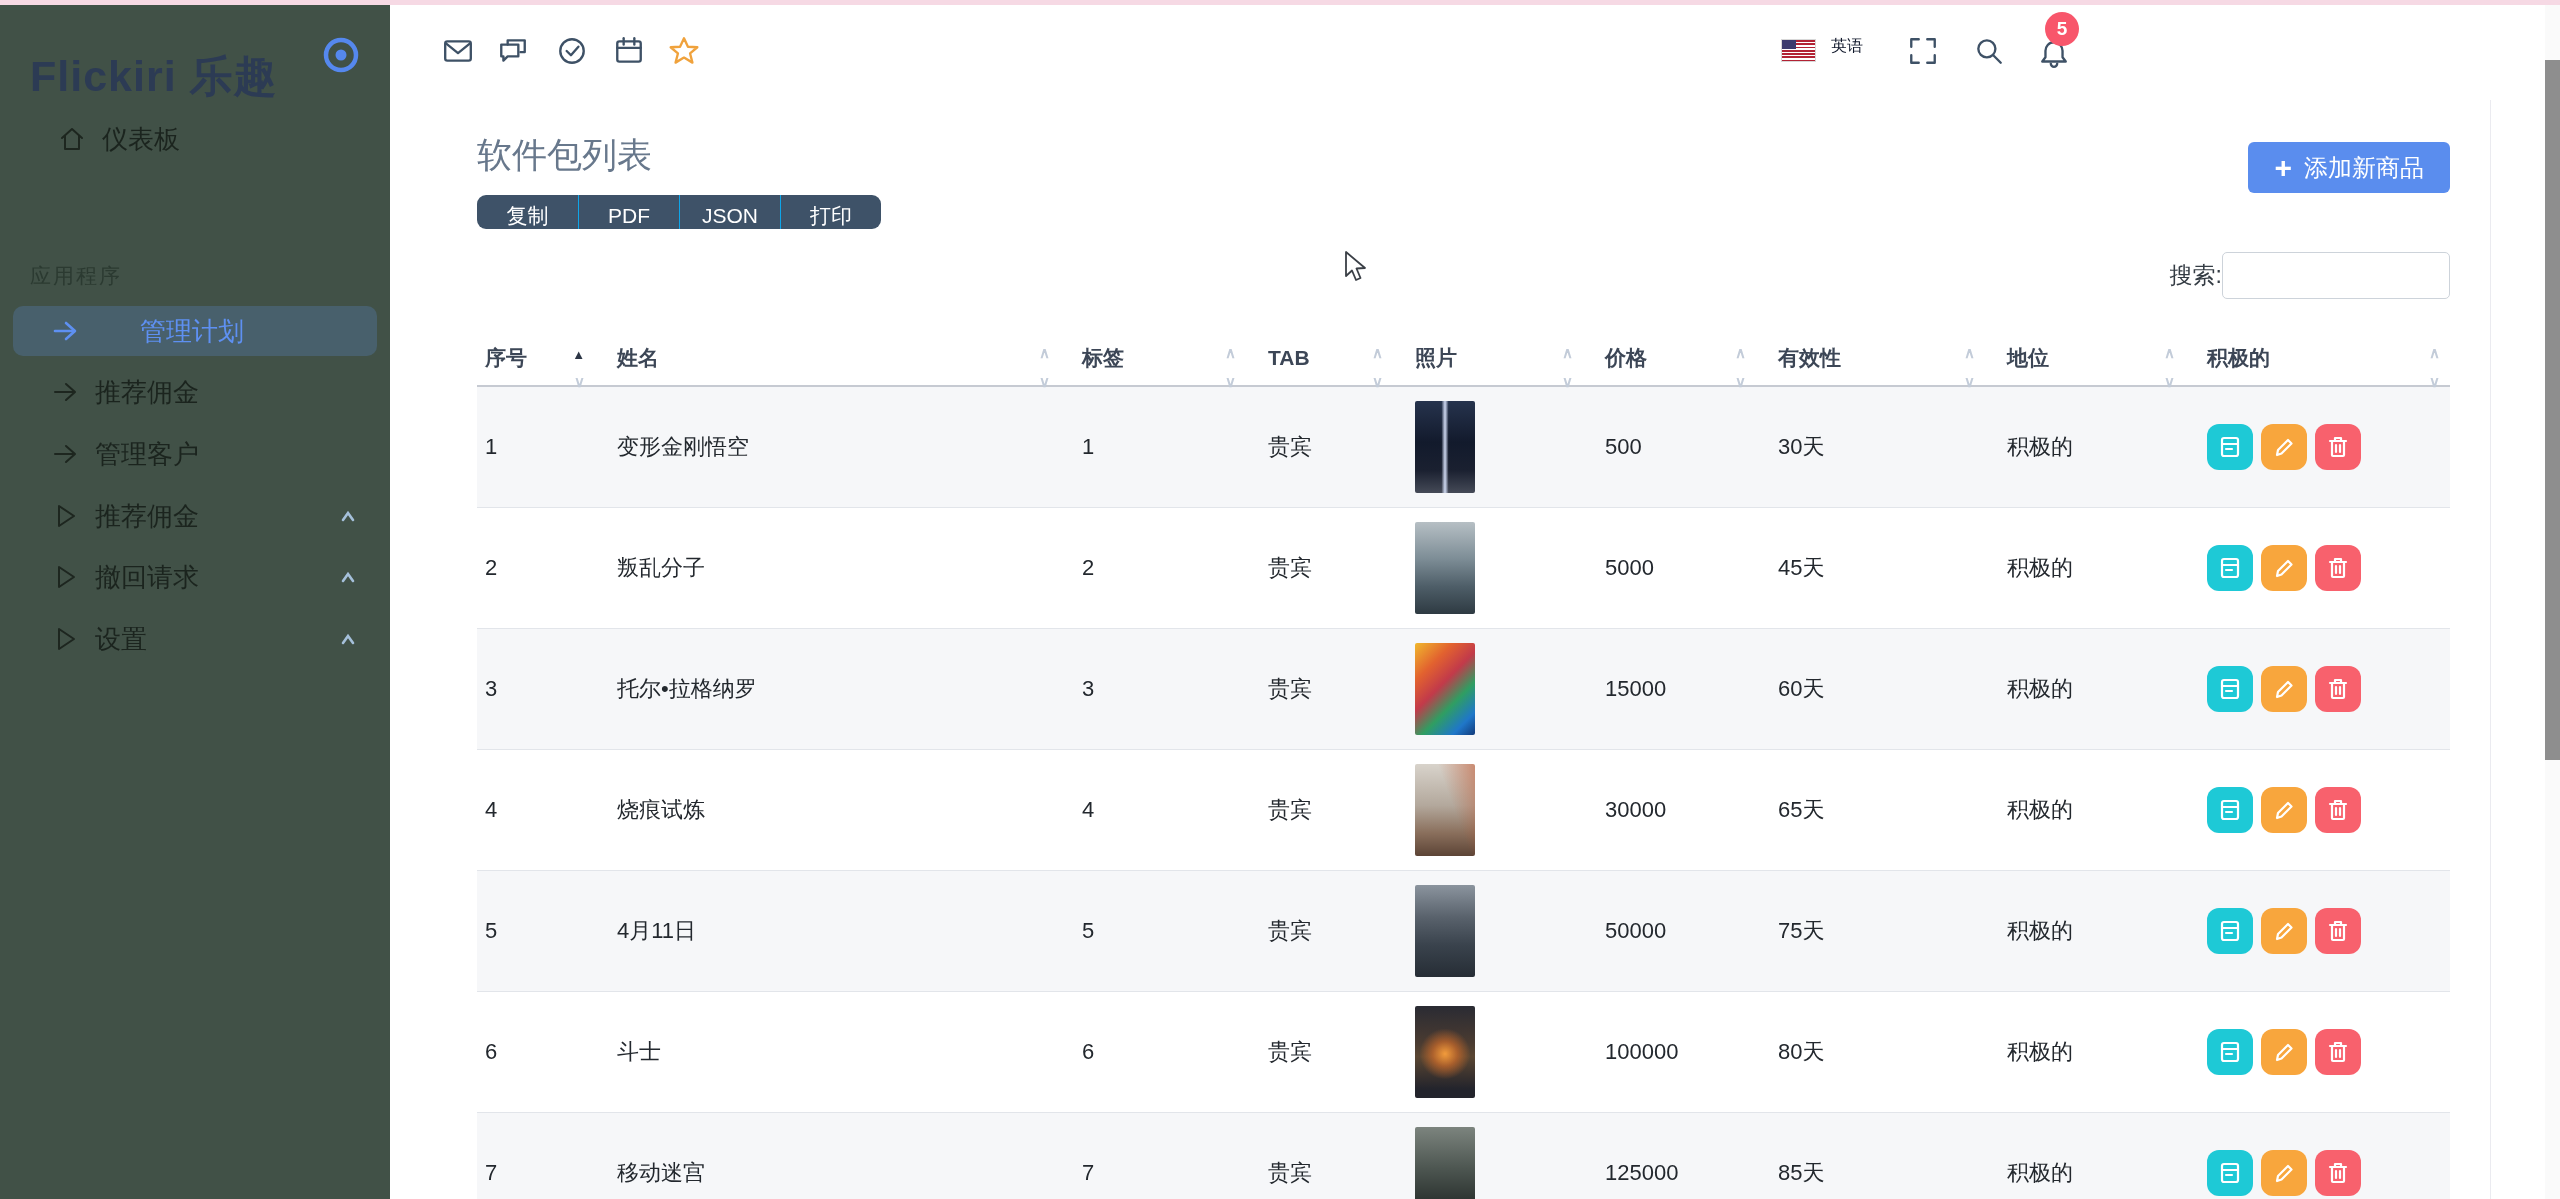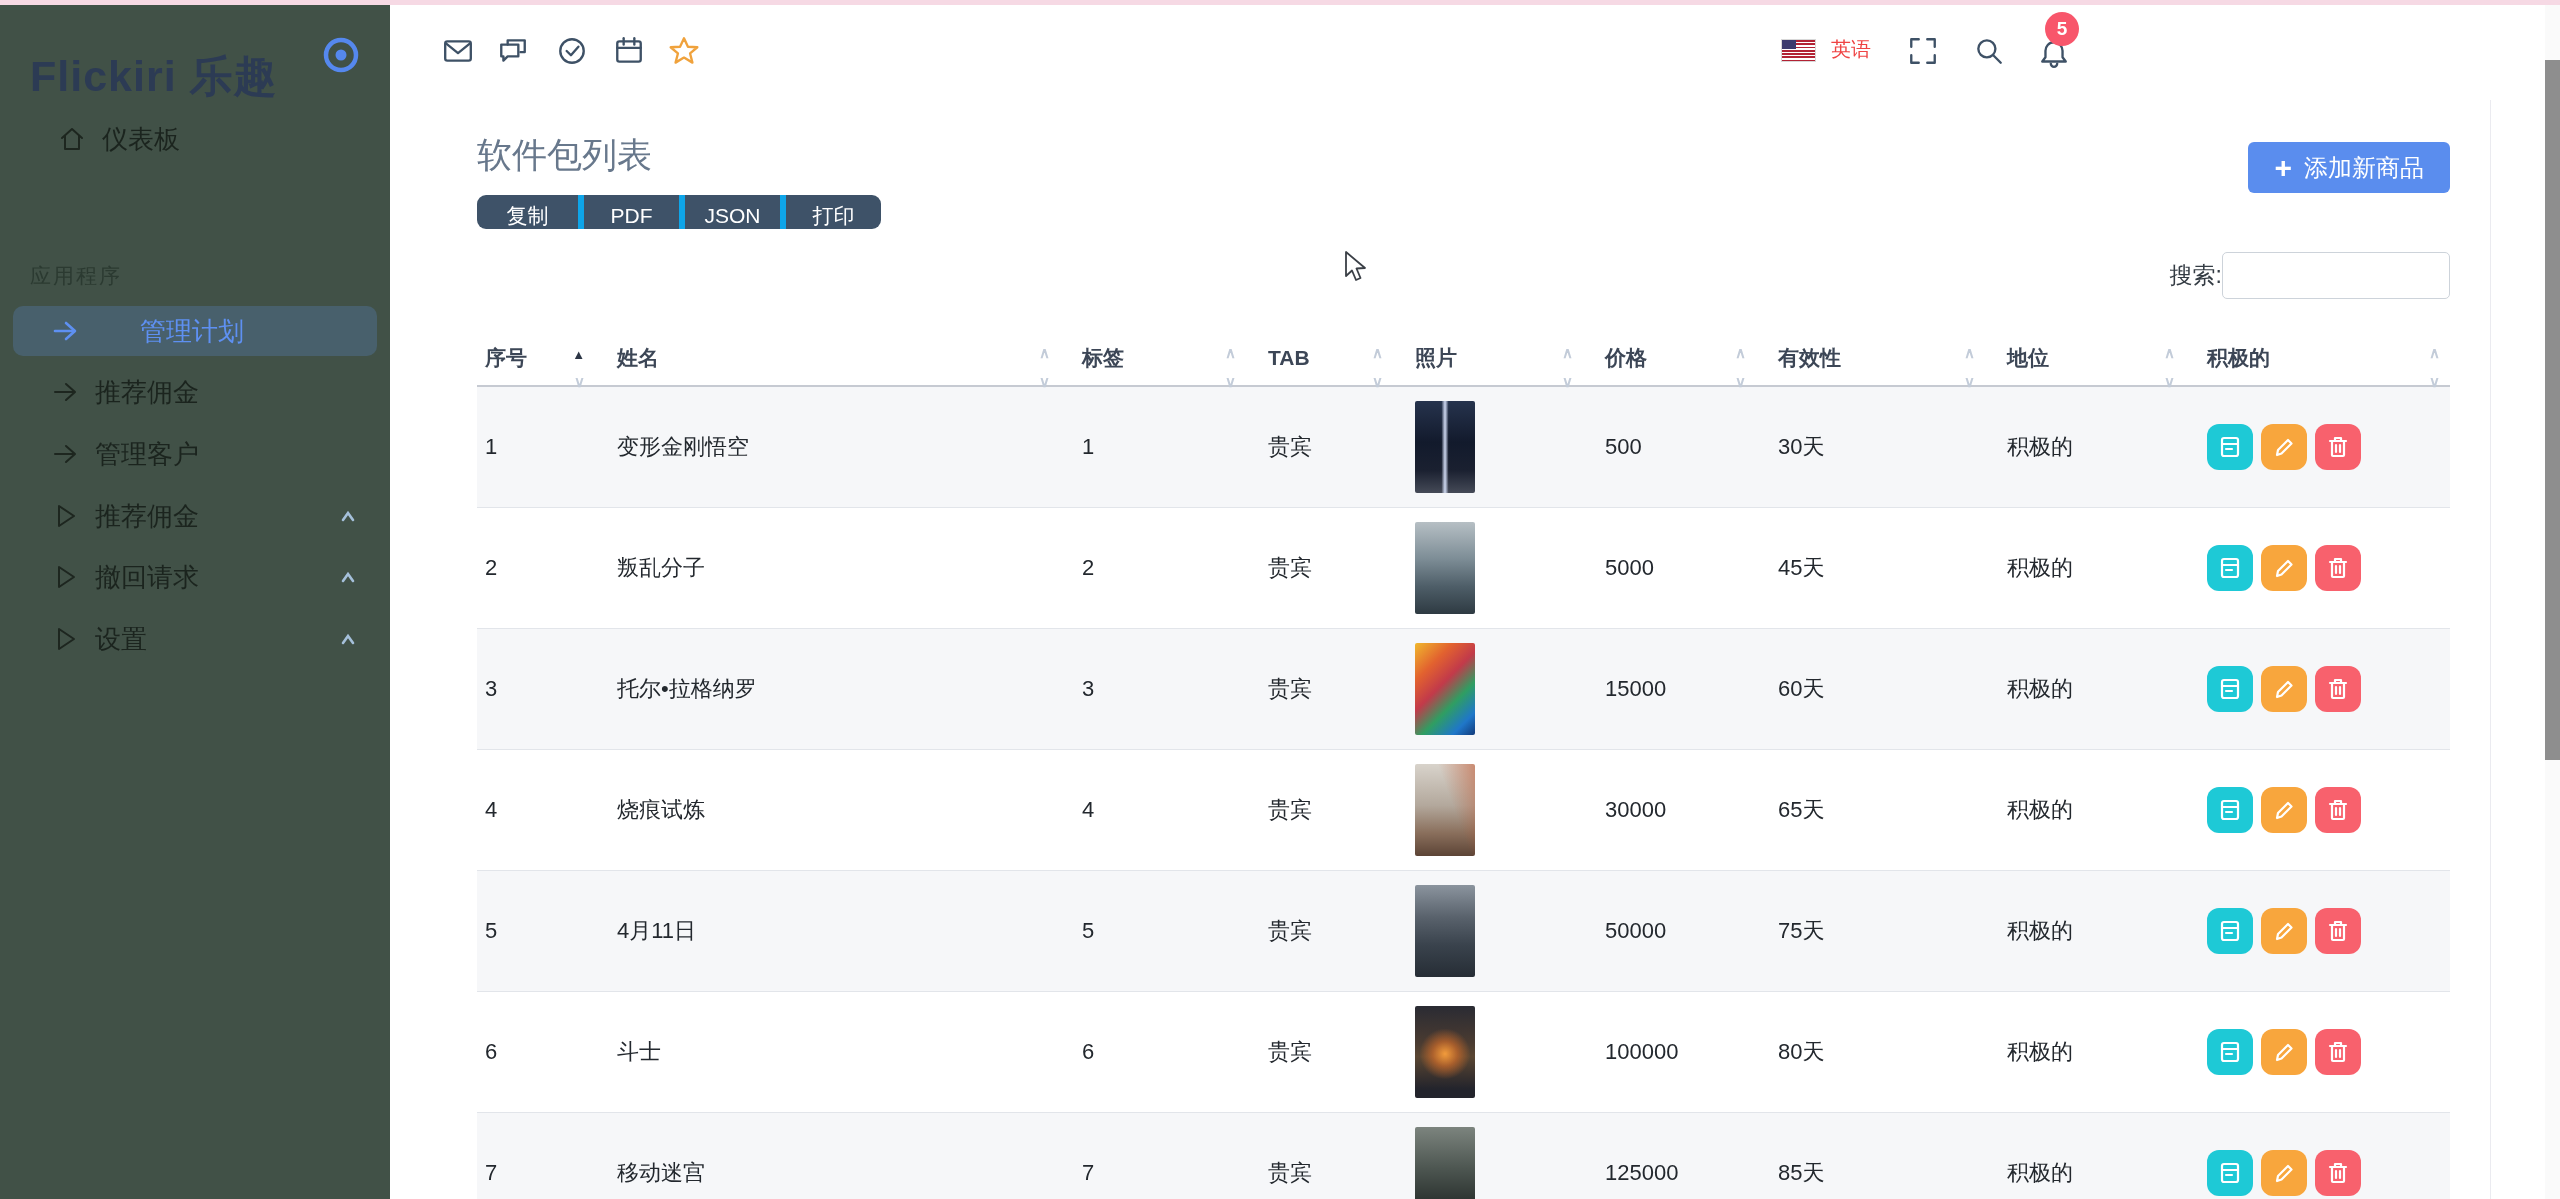--- a/index.html
+++ b/index.html
@@ -33,37 +33,37 @@
   
   .topbar { position:absolute; left:390px; top:0; width:2170px; height:100px;
             background:#fff; z-index:20; }
   .tb-ic { position:absolute; top:35px; width:32px; height:32px; cursor:pointer; }
   .tb { stroke:#3e5166; stroke-width:2.2; fill:none; stroke-linecap:round; stroke-linejoin:round; }
   .tb.star { stroke:#f0a23c; }
   .flag { position:absolute; left:1392px; top:40px; width:33px; height:21px;
           background:repeating-linear-gradient(180deg,#b22234 0 1.7px,#fff 1.7px 3.3px);
           outline:1px solid #d8d8d8; cursor:pointer; }
   .flag .canton { position:absolute; left:0; top:0; width:14px; height:9px; background:#3c3b6e; }
-  .lang { position:absolute; left:1441px; top:36px; font-size:20px; color:#ef4444; cursor:pointer; }
+  .lang { position:absolute; left:1441px; top:36px; font-size:16px; color:#0f172a; cursor:pointer; }
   .badge { position:absolute; left:1655px; top:12px; width:34px; height:34px; border-radius:50%;
            background:#f8566b; color:#fff; font-size:19px; font-weight:700;
            display:flex; align-items:center; justify-content:center; z-index:2; }
 
   
   .main { position:absolute; left:390px; top:100px; width:2170px; height:1099px; background:#fff; }
   .page-title { position:absolute; left:87px; top:32px; font-size:35px; font-weight:500; color:#68788c; }
   .add-btn { position:absolute; right:110px; top:42px; height:51px; padding:0 26px;
              background:#5a8dee; border:none; border-radius:6px; color:#fff; font-size:24px;
              display:flex; align-items:center; gap:12px; cursor:pointer;
              font-family:"Liberation Sans", sans-serif; }
   .add-btn .plus { font-size:30px; font-weight:700; line-height:1; }
   .export-group { position:absolute; left:87px; top:95px; height:34px; display:flex;
                   border-radius:9px; overflow:hidden; }
   .export-btn { width:101px; height:41px; background:#3e5268; color:#fff; font-size:21px;
-                border:none; border-left:6px solid #0ea5e9; cursor:pointer;
+                border:none; border-left:1px solid #0ea5e9; cursor:pointer;
                 font-family:"Liberation Sans", sans-serif; }
   .export-btn:first-child { border-left:none; }
   .search-row { position:absolute; right:110px; top:152px; display:flex; align-items:center; }
   .search-label { font-size:23px; color:#343c44; }
   .search-input { width:228px; height:47px; border:1px solid #cdd3da; border-radius:5px;
                   font-size:22px; padding:0 12px; outline:none; background:#fff; }
 
   
   table { position:absolute; left:87px; top:240px; width:1973px; border-collapse:collapse; table-layout:fixed; }
   col.c1{width:132px} col.c2{width:465px} col.c3{width:186px} col.c4{width:147px}

